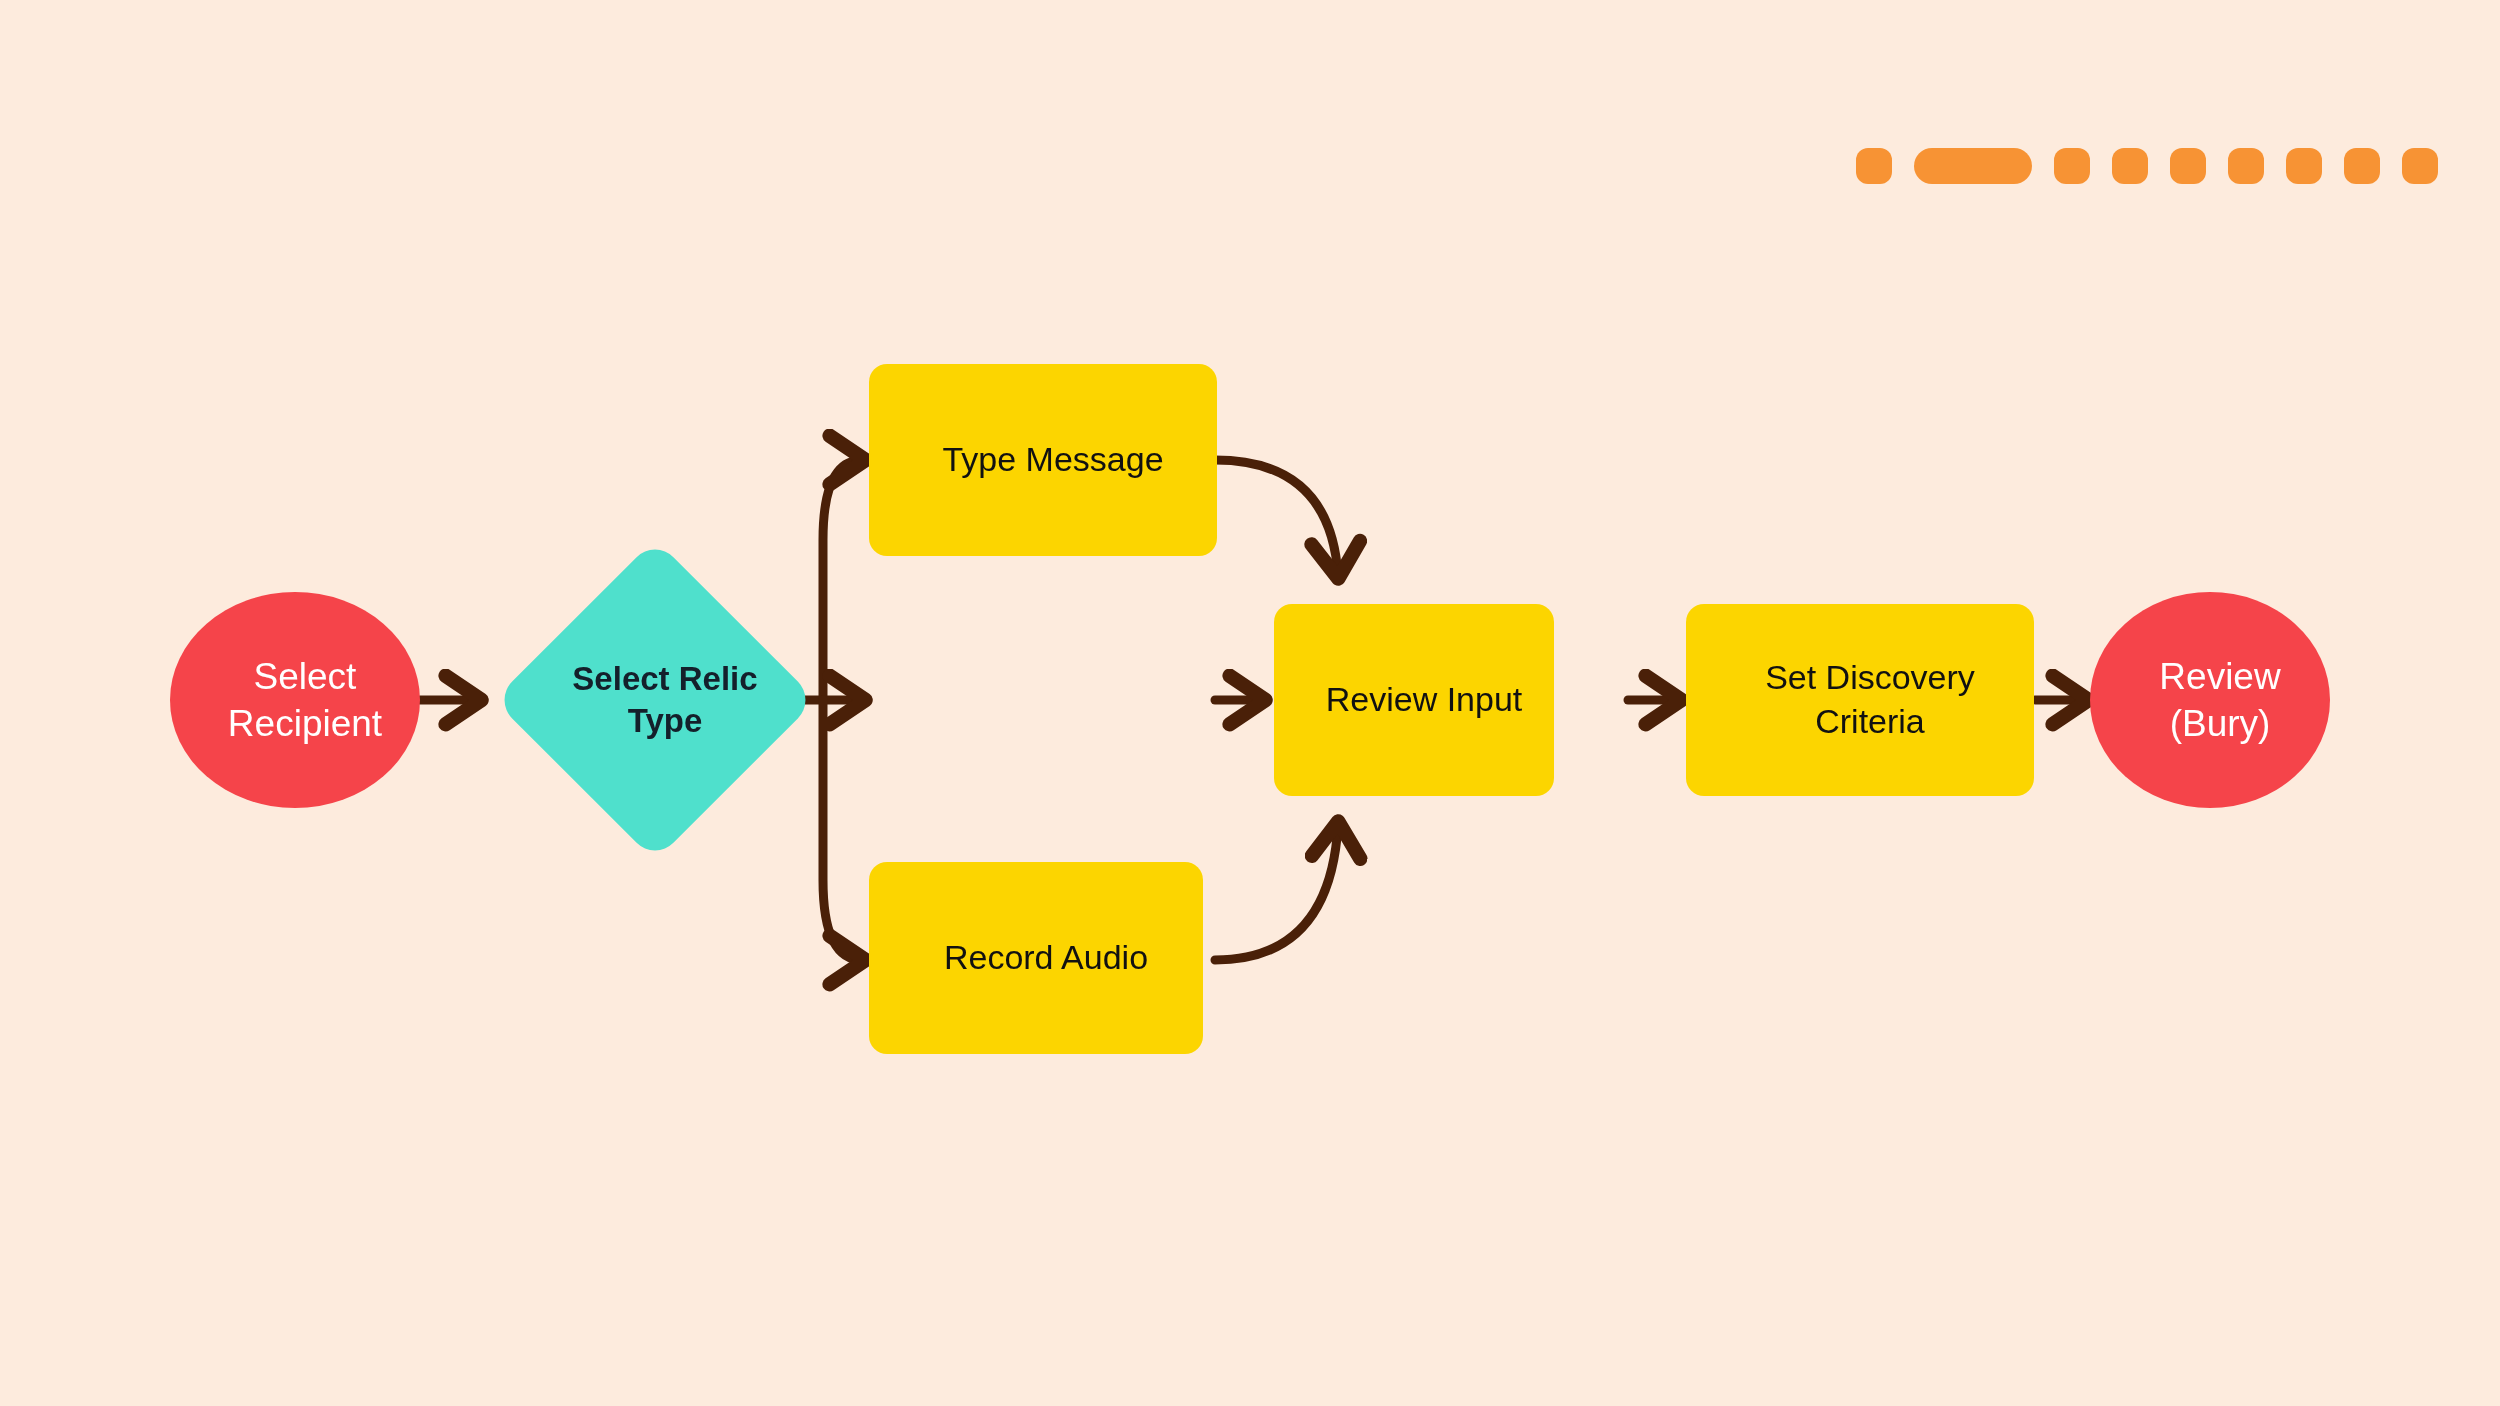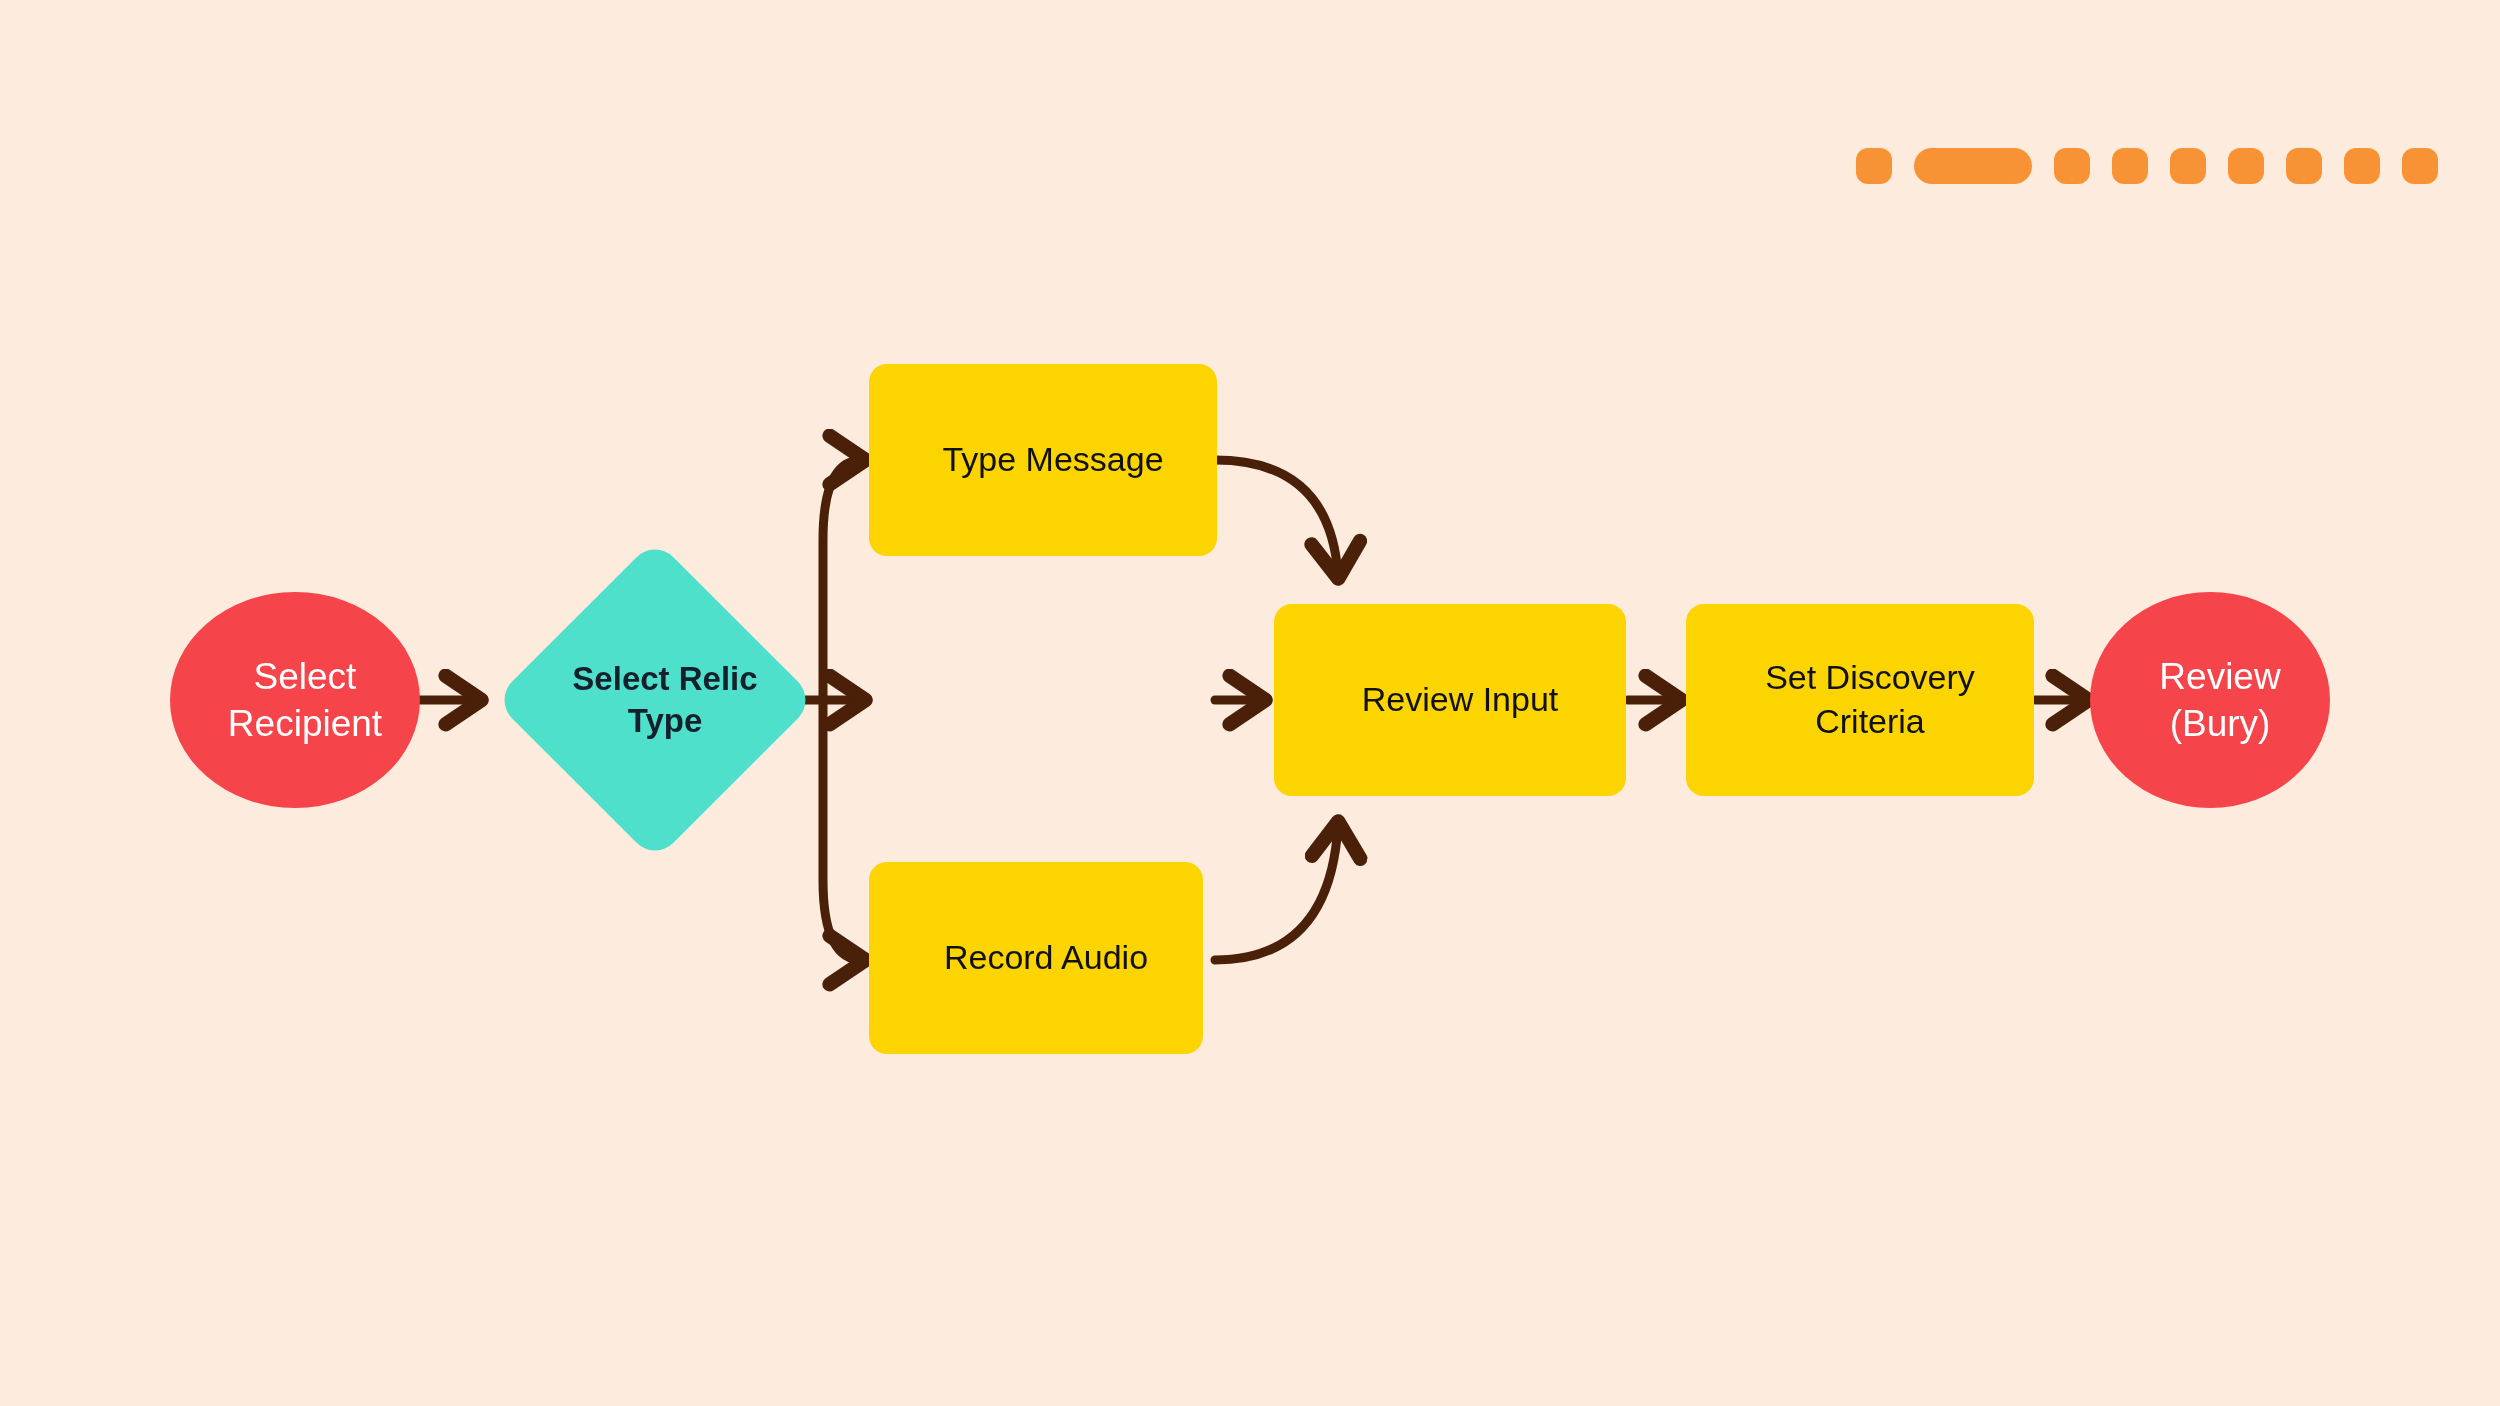--- a/index.html
+++ b/index.html
@@ -192,21 +192,21 @@
 
   <div class="node box" style="left:869px; top:364px; width:348px; height:192px;">
     <span class="node-label">Type Message</span>
   </div>
 
 
   <div class="node box" style="left:869px; top:862px; width:334px; height:192px;">
     <span class="node-label">Record Audio</span>
   </div>
 
-  <div class="node box" style="left:1274px; top:604px; width:352px; height:192px;">
+  <div class="node box" style="left:1274px; top:604px; width:280px; height:192px;">
     <span class="node-label">Review Input</span>
   </div>
 
   <div class="node box" style="left:1686px; top:604px; width:348px; height:192px;">
     <span class="node-label">Set Discovery
 Criteria</span>
   </div>
 
   <div class="node circle" style="left:2090px; top:592px; width:240px; height:216px;">
     <span class="node-label">Review

